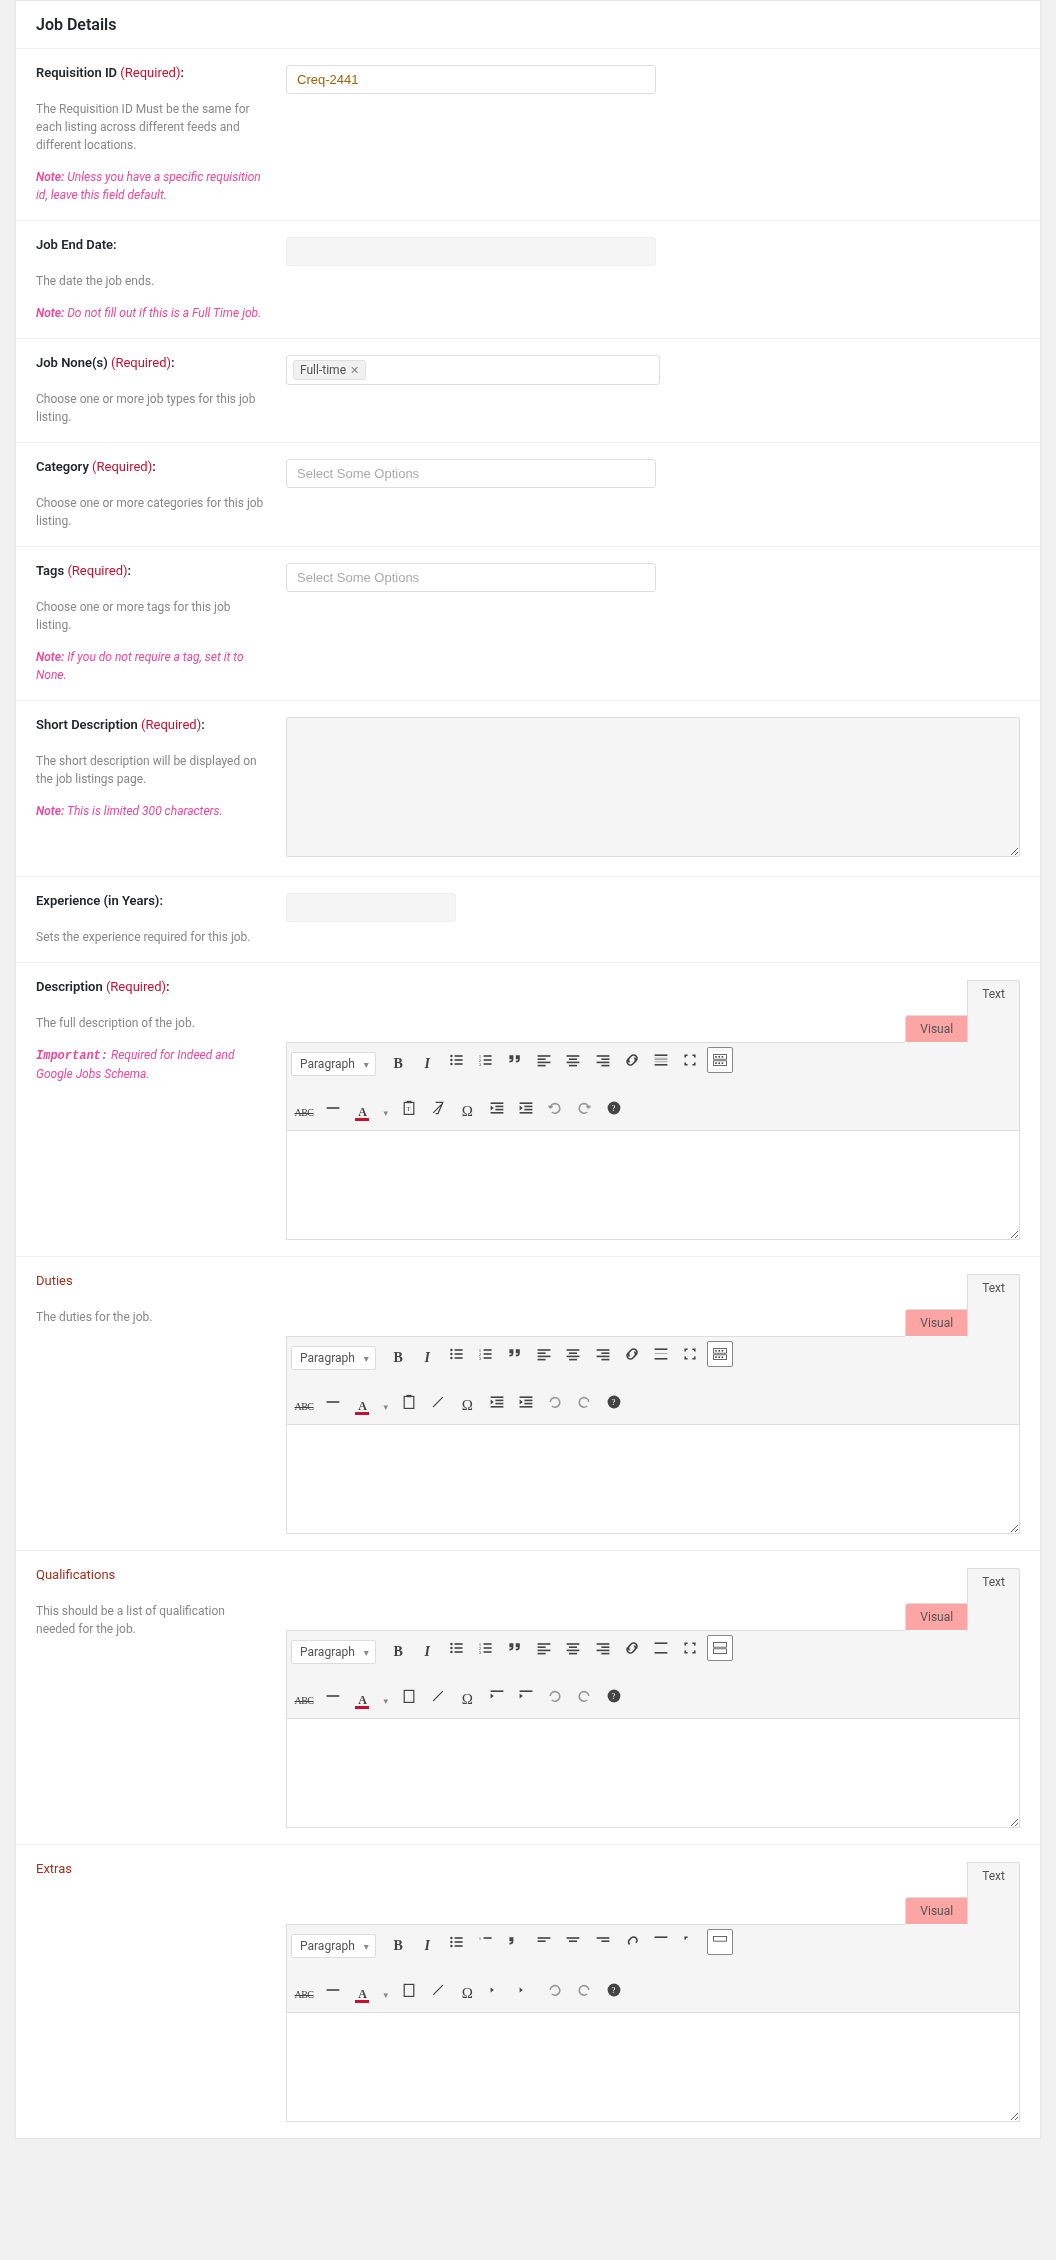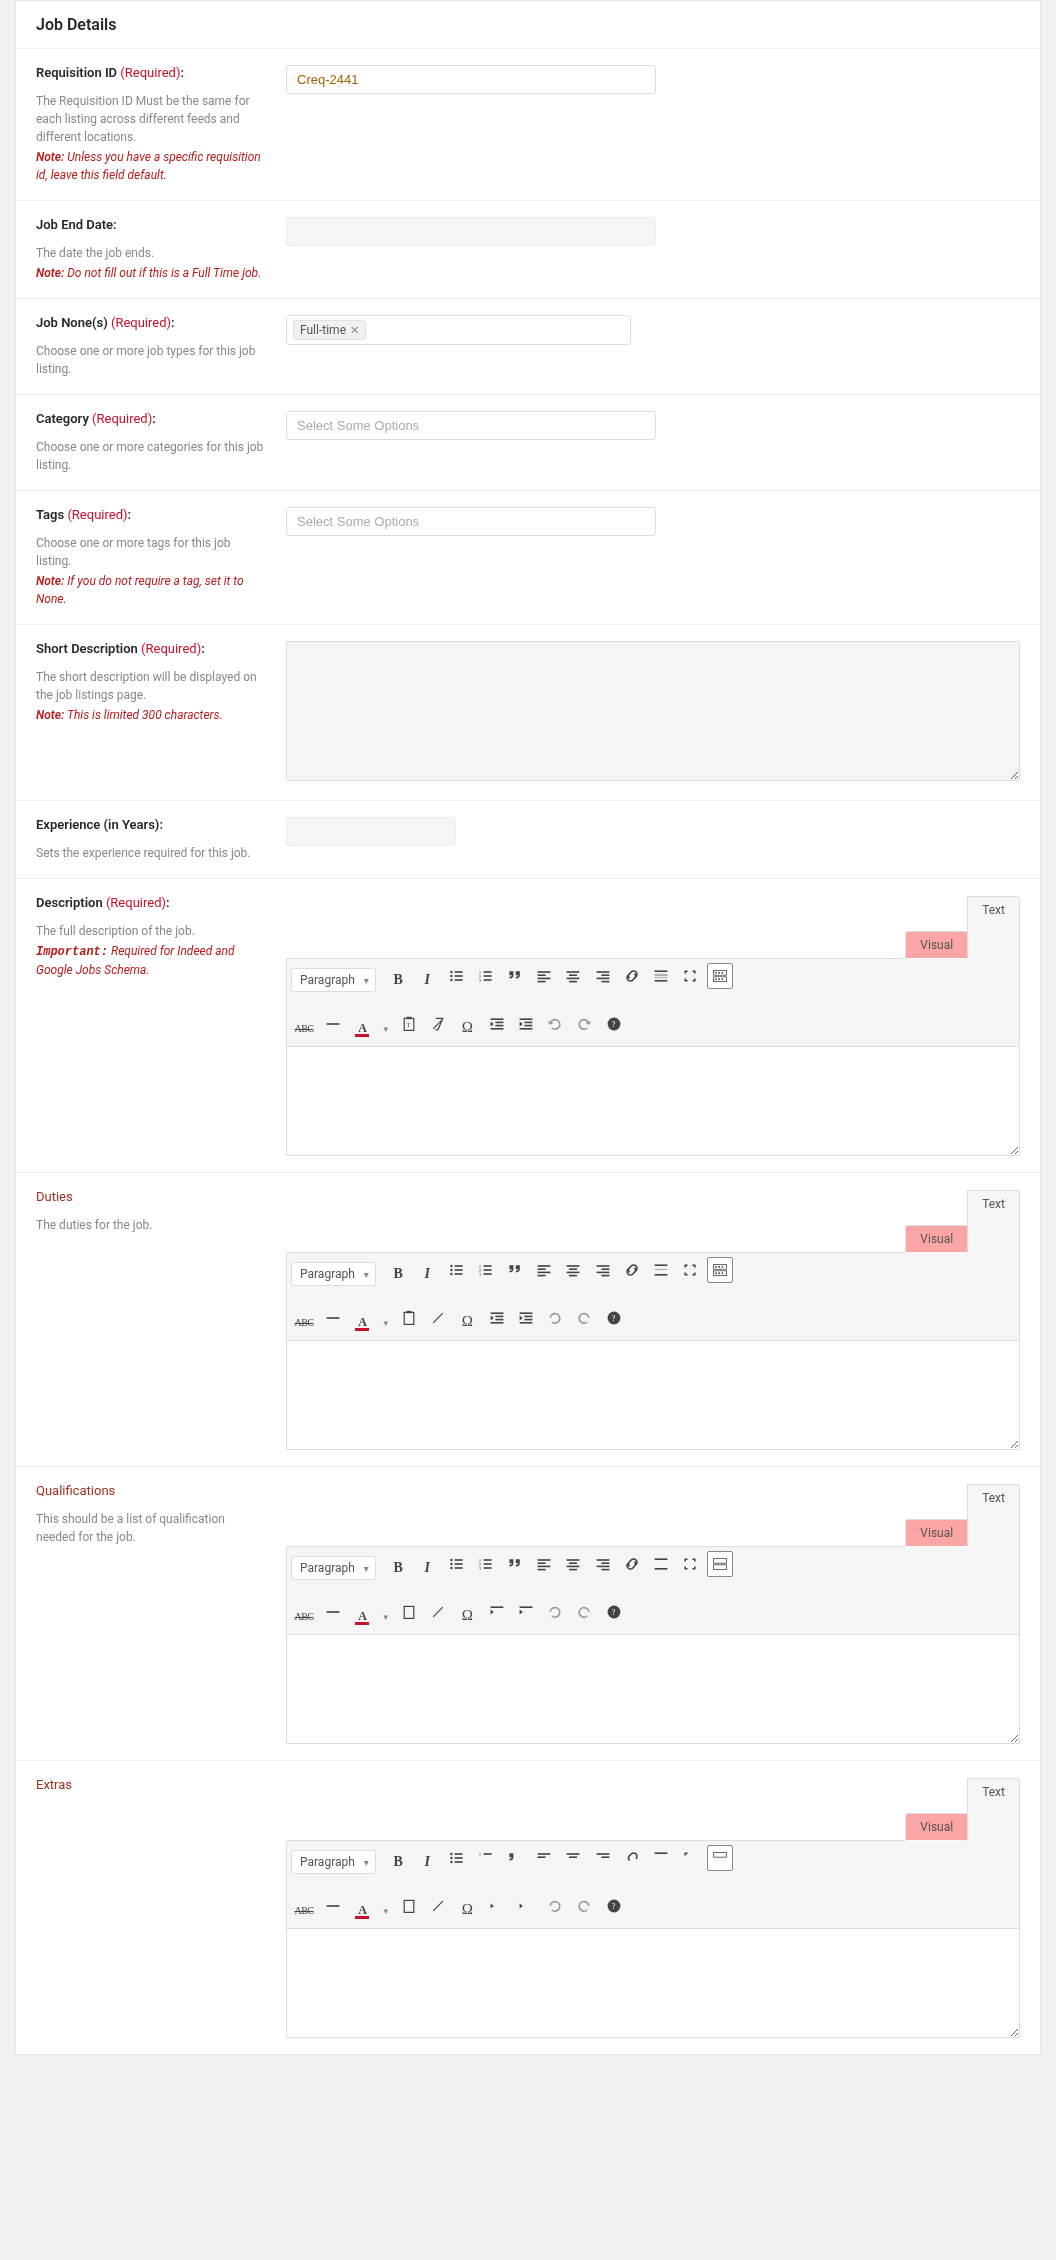--- a/index.html
+++ b/index.html
@@ -41,28 +41,28 @@
   margin-bottom: 6px;
 }
 .required {
   color: #c8102e;
   font-weight: 400;
 }
 .field-desc {
   color: #888;
   font-size: 12px;
   line-height: 1.5;
-  margin-top: 12px;
+  margin-top: 20px;
 }
 .field-note {
-  color: #b91c1c;
+  color: #ec4899;
   font-size: 12px;
   font-style: italic;
   line-height: 1.5;
-  margin-top: 2px;
+  margin-top: 14px;
 }
 .note-label { font-weight: 600; font-style: italic; }
 .important-label { font-weight: 600; font-style: italic; font-family: Liberation Mono, monospace; }
 .section-title {
   color: #a03020;
   font-weight: 400;
   font-size: 13px;
   margin-bottom: 6px;
 }
 .field-right {
@@ -85,21 +85,21 @@
 }
 .input-bg {
   background: #f5f5f5;
   border: 1px solid #eee;
 }
 .input-small {
   width: 170px;
 }
 .input-text::placeholder { color: #aaa; }
 .tag-input {
-  width: 345px;
+  width: 374px;
   border: 1px solid #ddd;
   border-radius: 3px;
   padding: 4px 6px;
   background: #fff;
   display: flex;
   flex-wrap: wrap;
   align-items: center;
 }
 .tag-pill {
   background: #f1f1f1;

